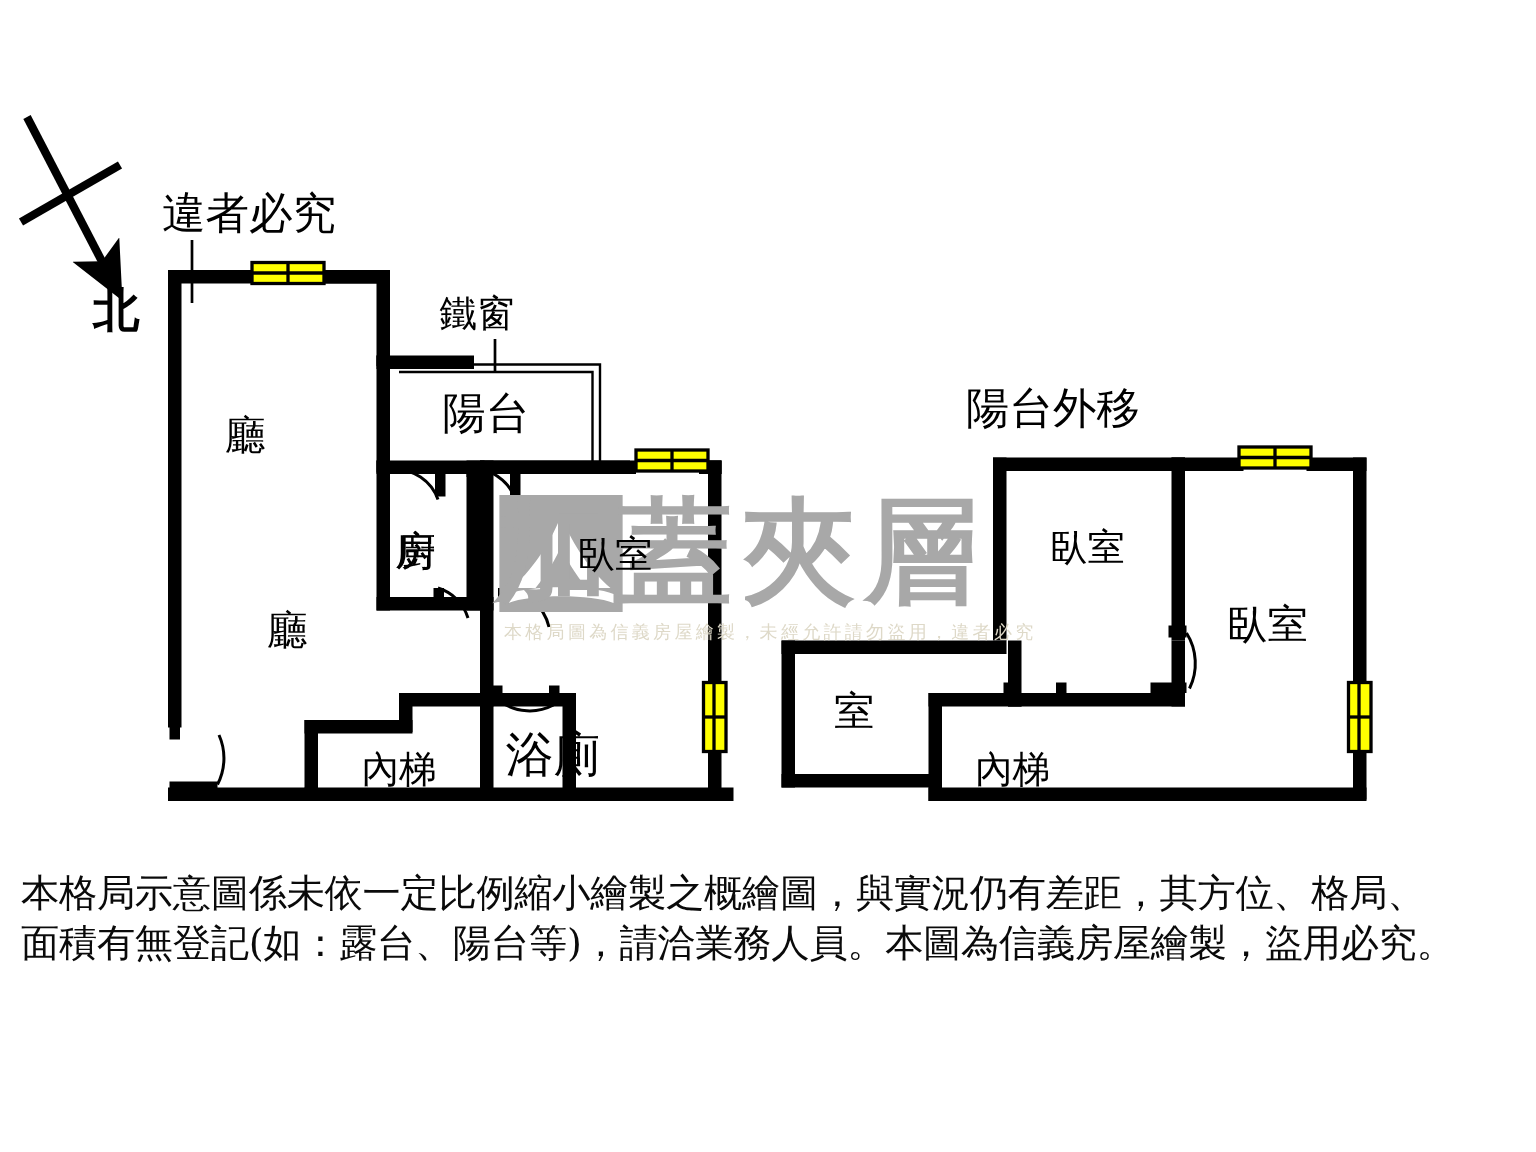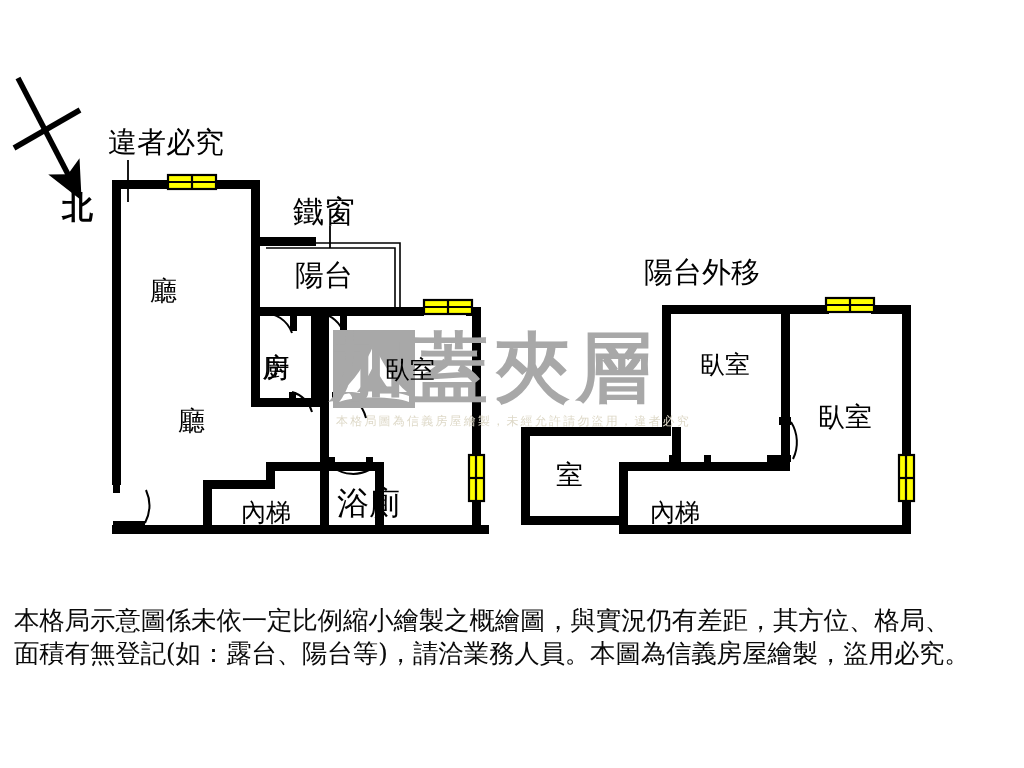--- a/index.html
+++ b/index.html
@@ -37,21 +37,21 @@
     font-weight: 500;
   }
   .room-label.vert {
     writing-mode: vertical-rl;
     text-orientation: upright;
     line-height: 1.0;
   }
   .disclaimer {
     position: absolute;
     left: 14px;
-    top: 604px;
+    top: 580px;
     width: 998px;
     font-family: "DejaVu Serif", "Liberation Serif", serif;
     font-size: 25.5px;
     line-height: 33px;
     color: #0a0a0a;
     letter-spacing: -0.2px;
   }
   .disclaimer div { white-space: nowrap; }
   .wm {
     position: absolute;
@@ -267,21 +267,21 @@
     <svg width="82" height="78" viewBox="0 0 82 78">
       <rect width="82" height="78" fill="#a8a8a8"></rect>
       <path d="M41,14 C33,34 20,52 8,62 L24,62 C32,52 38,42 41,34 C44,42 50,52 58,62 L74,62 C62,52 49,34 41,14 Z" fill="#ffffff"></path>
       <path d="M6,66 C20,60 62,60 76,66 L76,72 C62,66 20,66 6,72 Z" fill="#ffffff"></path>
     </svg>
   </div>
   <div class="wm wm-text">加蓋夾層</div>
   <div class="wm wm-sub">本格局圖為信義房屋繪製，未經允許請勿盜用，違者必究</div>
 
   <div class="annot-label" style="left:108px; top:128px; font-size:29px;">違者必究</div>
-  <div class="annot-label" style="left:293px; top:196px; font-size:31px;">鐵窗</div>
+  <div class="annot-label" style="left:293px; top:196px; font-size:25px;">鐵窗</div>
   <div class="annot-label" style="left:644px; top:258px; font-size:29px;">陽台外移</div>
   <div class="compass-label" style="left:62px; top:192px; font-size:31px; font-weight:bold;">北</div>
 
   <div class="room-label" style="left:150px; top:277px; font-size:27px;">廳</div>
   <div class="room-label" style="left:178px; top:407px; font-size:27px;">廳</div>
   <div class="room-label" style="left:295px; top:261px; font-size:29px;">陽台</div>
   <div class="room-label vert" style="left:263px; top:331px; font-size:27px;">廚房</div>
   <div class="room-label" style="left:385px; top:357px; font-size:25px;">臥室</div>
   <div class="room-label" style="left:241px; top:500px; font-size:25px;">內梯</div>
   <div class="room-label" style="left:337px; top:487px; font-size:32px;">浴廁</div>

